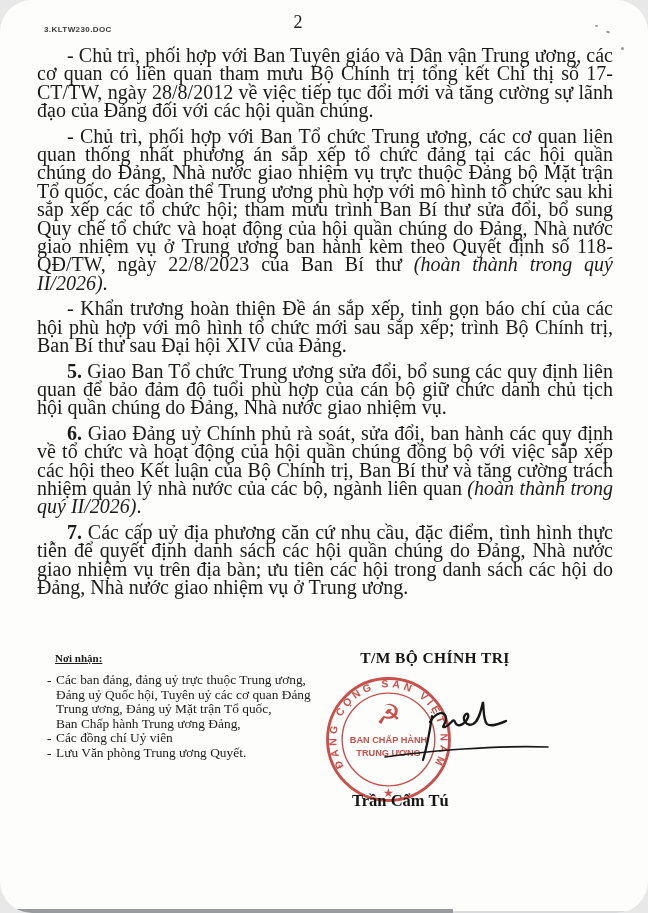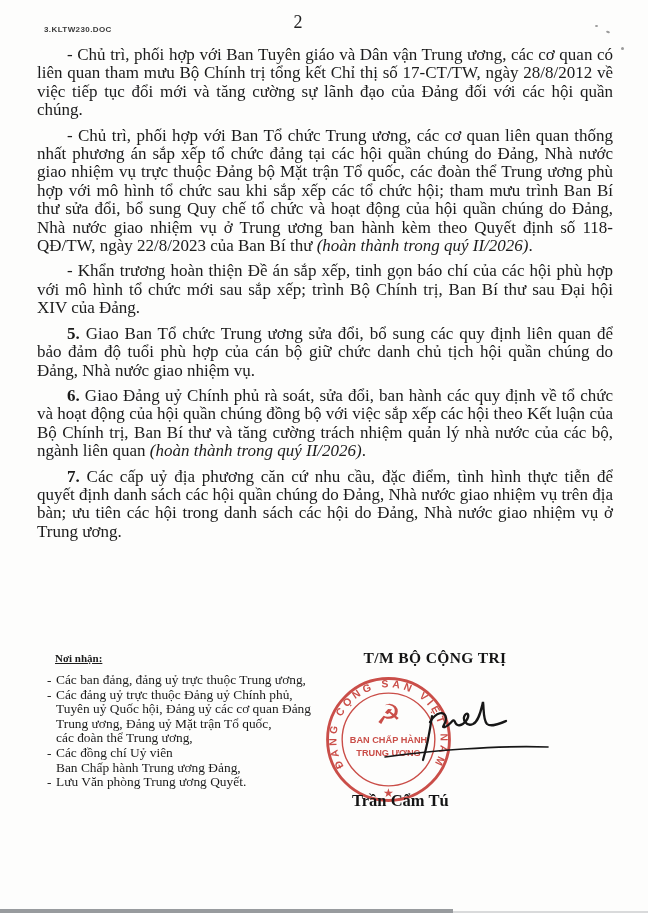--- a/index.html
+++ b/index.html
@@ -1,34 +1,34 @@
 <!DOCTYPE html>
 <html><head>
 <meta charset="utf-8">
 <style>
   html,body{margin:0;padding:0;background:#e8e8e8;}
   .page{
     position:relative;width:648px;height:913px;margin:0 auto;
     background:#fdfdfc;overflow:hidden;
-    font-family:"Liberation Serif","DejaVu Serif",serif;color:#1b1b1b;
+    font-family:"Liberation Serif","DejaVu Serif",serif;color:#1b1b1b;border-radius:32px;
   }
   
   .doc-ref{
     position:absolute;left:44px;top:25px;
     font-family:"Liberation Sans","DejaVu Sans",sans-serif;
     font-size:8px;font-weight:bold;letter-spacing:.4px;color:#3a3a3a;
   }
   .page-number{
     position:absolute;left:288px;top:12px;width:20px;text-align:center;
     font-size:18px;color:#222;
   }
   
   .body-text{
     position:absolute;left:37px;top:46px;width:576px;
-    font-size:17px;line-height:18.4px;text-align:justify;
+    font-size:20px;line-height:18.4px;text-align:justify;
   }
   .body-text p{margin:0 0 7px 0;text-indent:30px;}
   .body-text b{font-weight:bold;}
   .body-text i{}
   
   .recipients{position:absolute;left:47px;top:652px;width:290px;}
   .recipients-heading{
     font-size:11px;font-weight:bold;text-decoration:underline;margin:0 0 9px 8px;
   }
   .rcpt{font-size:13.4px;line-height:14.6px;white-space:nowrap;}
@@ -69,30 +69,28 @@
     <p><b></b><span>- Chủ trì, phối hợp với Ban Tổ chức Trung ương, các cơ quan liên quan thống nhất phương án sắp xếp tổ chức đảng tại các hội quần chúng do Đảng, Nhà nước giao nhiệm vụ trực thuộc Đảng bộ Mặt trận Tổ quốc, các đoàn thể Trung ương phù hợp với mô hình tổ chức sau khi sắp xếp các tổ chức hội; tham mưu trình Ban Bí thư sửa đổi, bổ sung Quy chế tổ chức và hoạt động của hội quần chúng do Đảng, Nhà nước giao nhiệm vụ ở Trung ương ban hành kèm theo Quyết định số 118-QĐ/TW, ngày 22/8/2023 của Ban Bí thư </span><i>(hoàn thành trong quý II/2026)</i><span>.</span></p>
     <p><b></b><span>- Khẩn trương hoàn thiện Đề án sắp xếp, tinh gọn báo chí của các hội phù hợp với mô hình tổ chức mới sau sắp xếp; trình Bộ Chính trị, Ban Bí thư sau Đại hội XIV của Đảng.</span><i></i><span></span></p>
     <p><b>5.</b><span> Giao Ban Tổ chức Trung ương sửa đổi, bổ sung các quy định liên quan để bảo đảm độ tuổi phù hợp của cán bộ giữ chức danh chủ tịch hội quần chúng do Đảng, Nhà nước giao nhiệm vụ.</span><i></i><span></span></p>
     <p><b>6.</b><span> Giao Đảng uỷ Chính phủ rà soát, sửa đổi, ban hành các quy định về tổ chức và hoạt động của hội quần chúng đồng bộ với việc sắp xếp các hội theo Kết luận của Bộ Chính trị, Ban Bí thư và tăng cường trách nhiệm quản lý nhà nước của các bộ, ngành liên quan </span><i>(hoàn thành trong quý II/2026)</i><span>.</span></p>
     <p><b>7.</b><span> Các cấp uỷ địa phương căn cứ nhu cầu, đặc điểm, tình hình thực tiễn để quyết định danh sách các hội quần chúng do Đảng, Nhà nước giao nhiệm vụ trên địa bàn; ưu tiên các hội trong danh sách các hội do Đảng, Nhà nước giao nhiệm vụ ở Trung ương.</span><i></i><span></span></p>
   </div>
 
   <div class="recipients">
     <div class="recipients-heading">Nơi nhận:</div>
     <div class="rcpt"><span class="b">-</span><span>Các ban đảng, đảng uỷ trực thuộc Trung ương,</span></div>
-    <div class="rcpt"><span class="b">-</span><span>Các đảng uỷ trực thuộc Đảng uỷ Chính phủ,</span></div>
-    <div class="rcpt"><span class="b"></span><span>Tuyên uỷ Quốc hội, Đảng uỷ các cơ quan Đảng</span></div>
+    <div class="rcpt"><span class="b"></span><span>Đảng uỷ Quốc hội, Tuyên uỷ các cơ quan Đảng</span></div>
     <div class="rcpt"><span class="b"></span><span>Trung ương, Đảng uỷ Mặt trận Tổ quốc,</span></div>
-    <div class="rcpt"><span class="b"></span><span>các đoàn thể Trung ương,</span></div>
+    <div class="rcpt"><span class="b"></span><span>Ban Chấp hành Trung ương Đảng,</span></div>
     <div class="rcpt"><span class="b">-</span><span>Các đồng chí Uỷ viên</span></div>
-    <div class="rcpt"><span class="b"></span><span>Ban Chấp hành Trung ương Đảng,</span></div>
     <div class="rcpt"><span class="b">-</span><span>Lưu Văn phòng Trung ương Quyết.</span></div>
   </div>
 
-  <div class="signing-authority">T/M BỘ CỘNG TRỊ</div>
+  <div class="signing-authority">T/M BỘ CHÍNH TRỊ</div>
 
   <svg class="seal" viewBox="0 0 200 200">
     <circle cx="100" cy="100" r="96" fill="none" stroke="#c6403a" stroke-width="4.5"></circle>
     <circle cx="100" cy="100" r="73" fill="none" stroke="#c6403a" stroke-width="2.2"></circle>
     <defs>
       <path id="ringPath" d="M 42 158 A 82 82 0 1 1 158 158" fill="none"></path>
     </defs>
     <text font-family="Liberation Sans, DejaVu Sans, sans-serif" font-size="16.5" font-weight="bold" fill="#c6403a" letter-spacing="5.5">
       <textPath href="#ringPath" startOffset="50%" text-anchor="middle">ĐẢNG CỘNG SẢN VIỆT NAM</textPath>
     </text>

